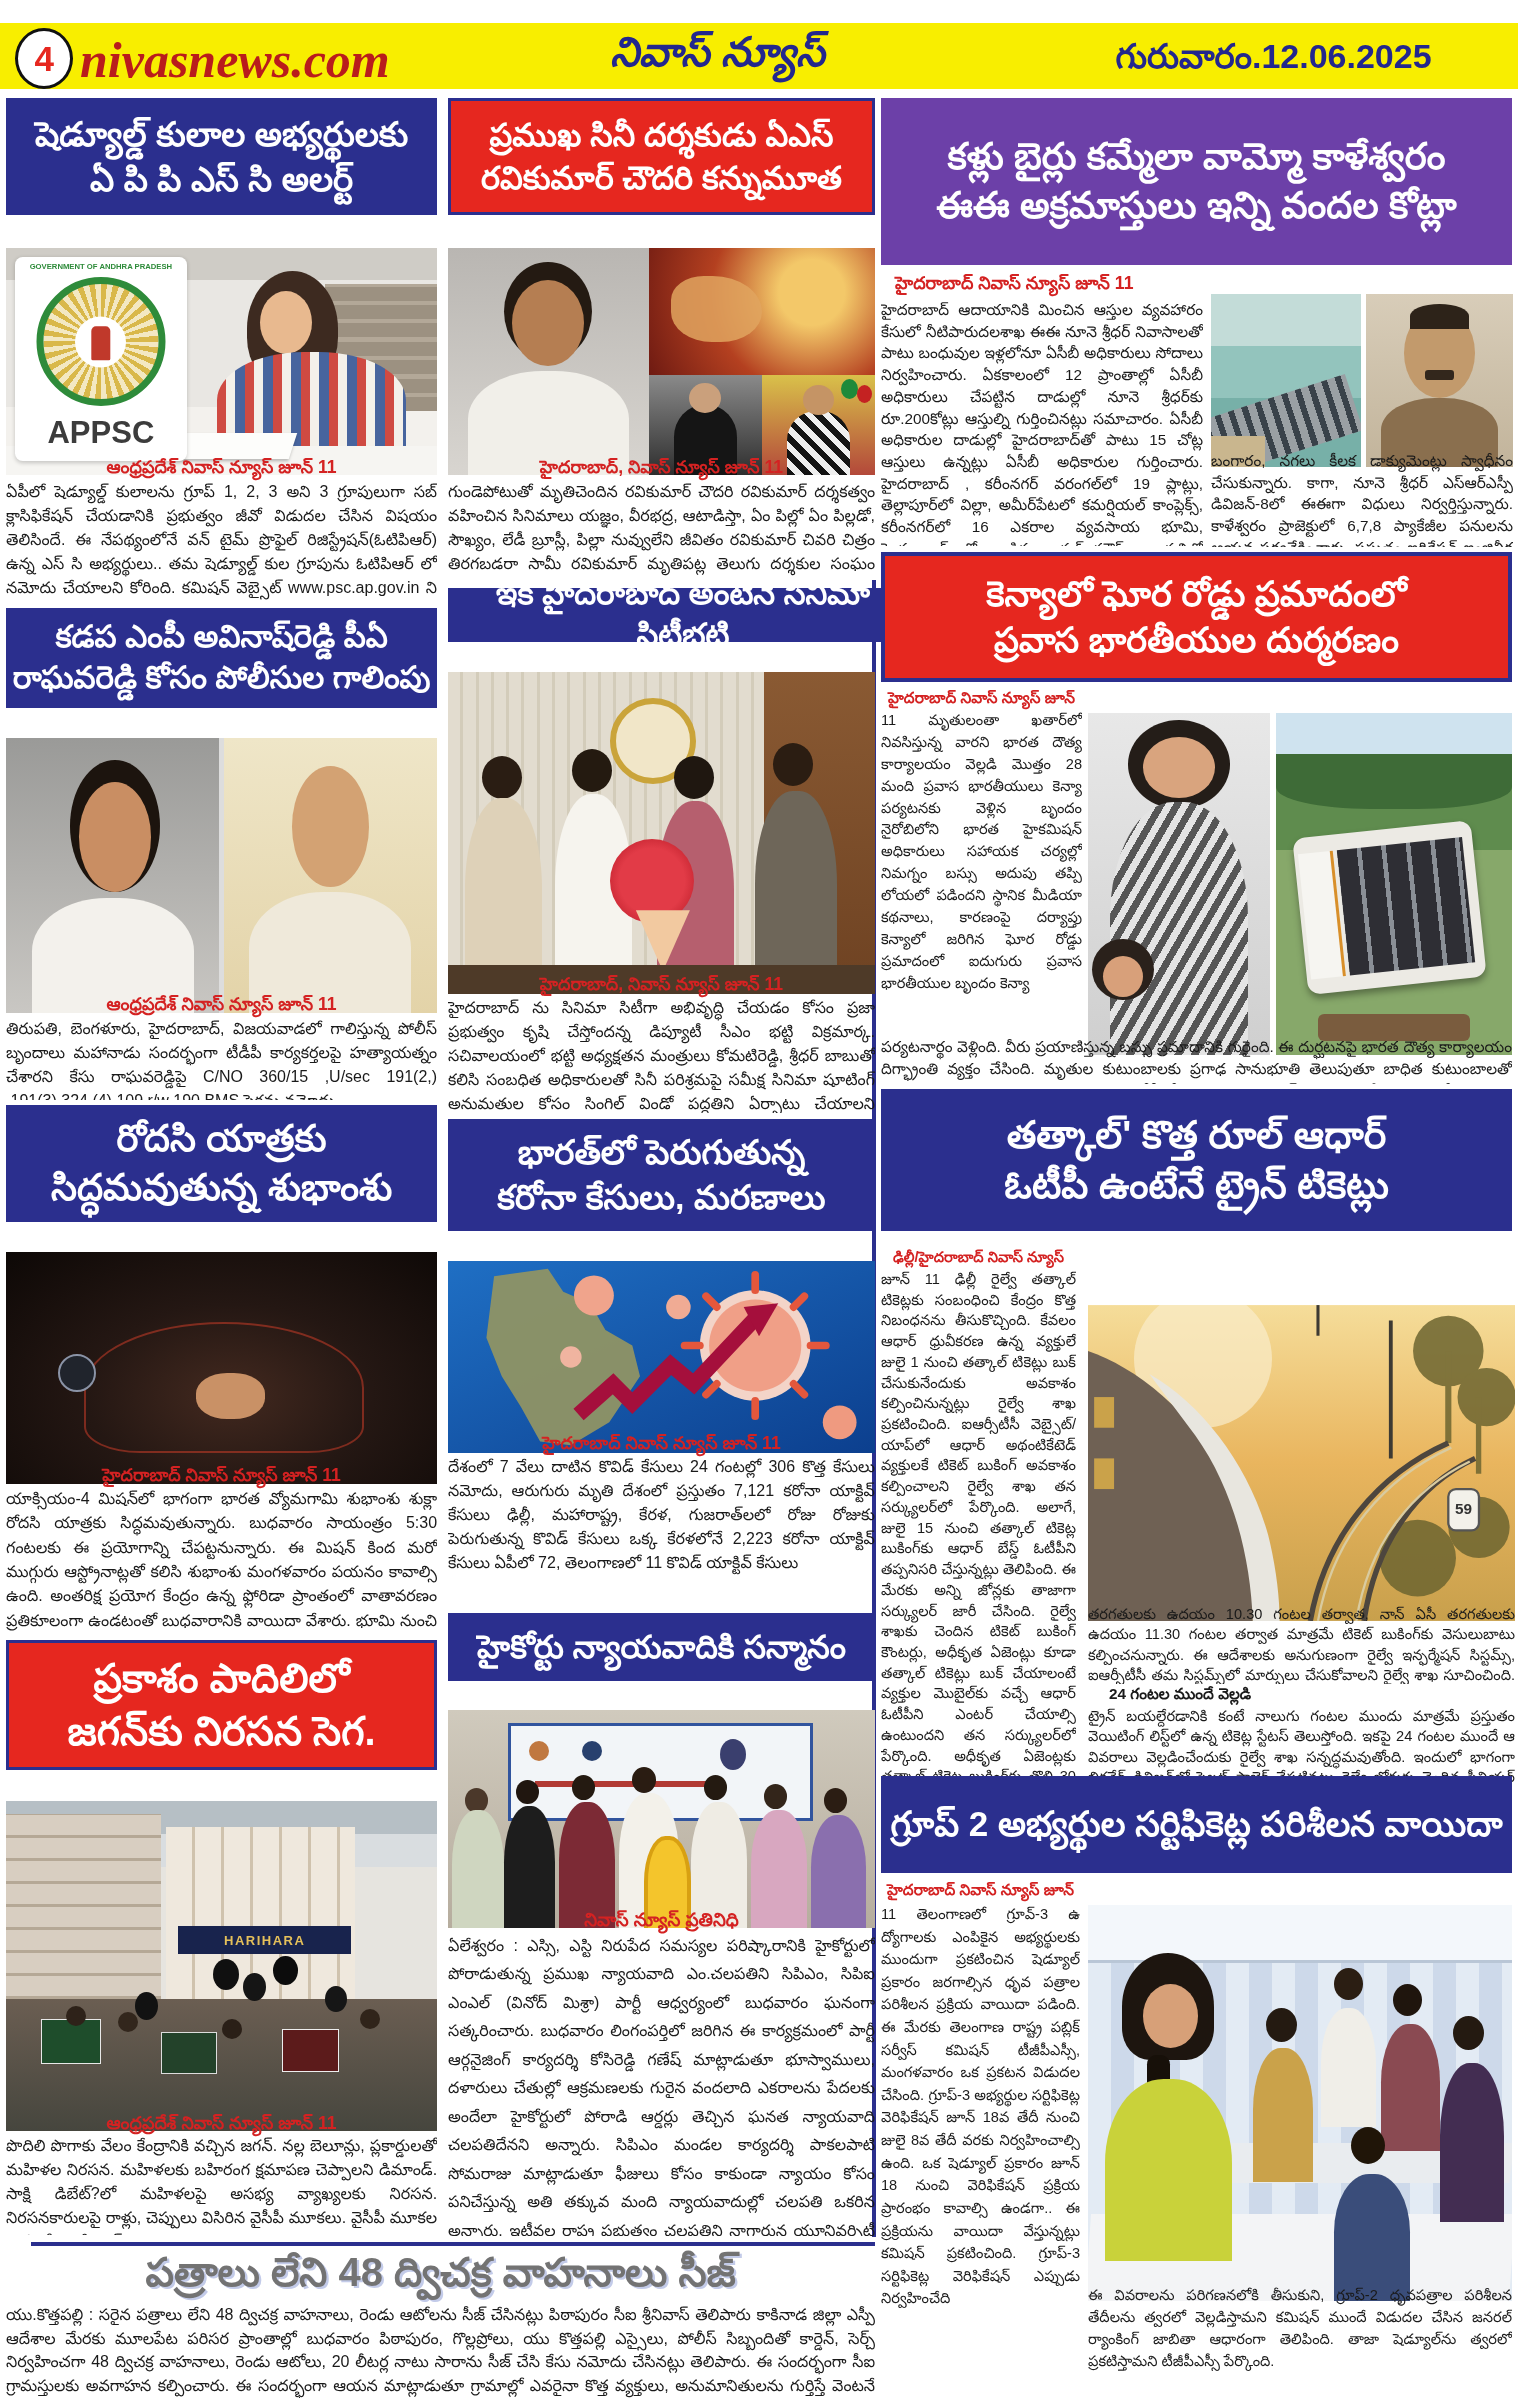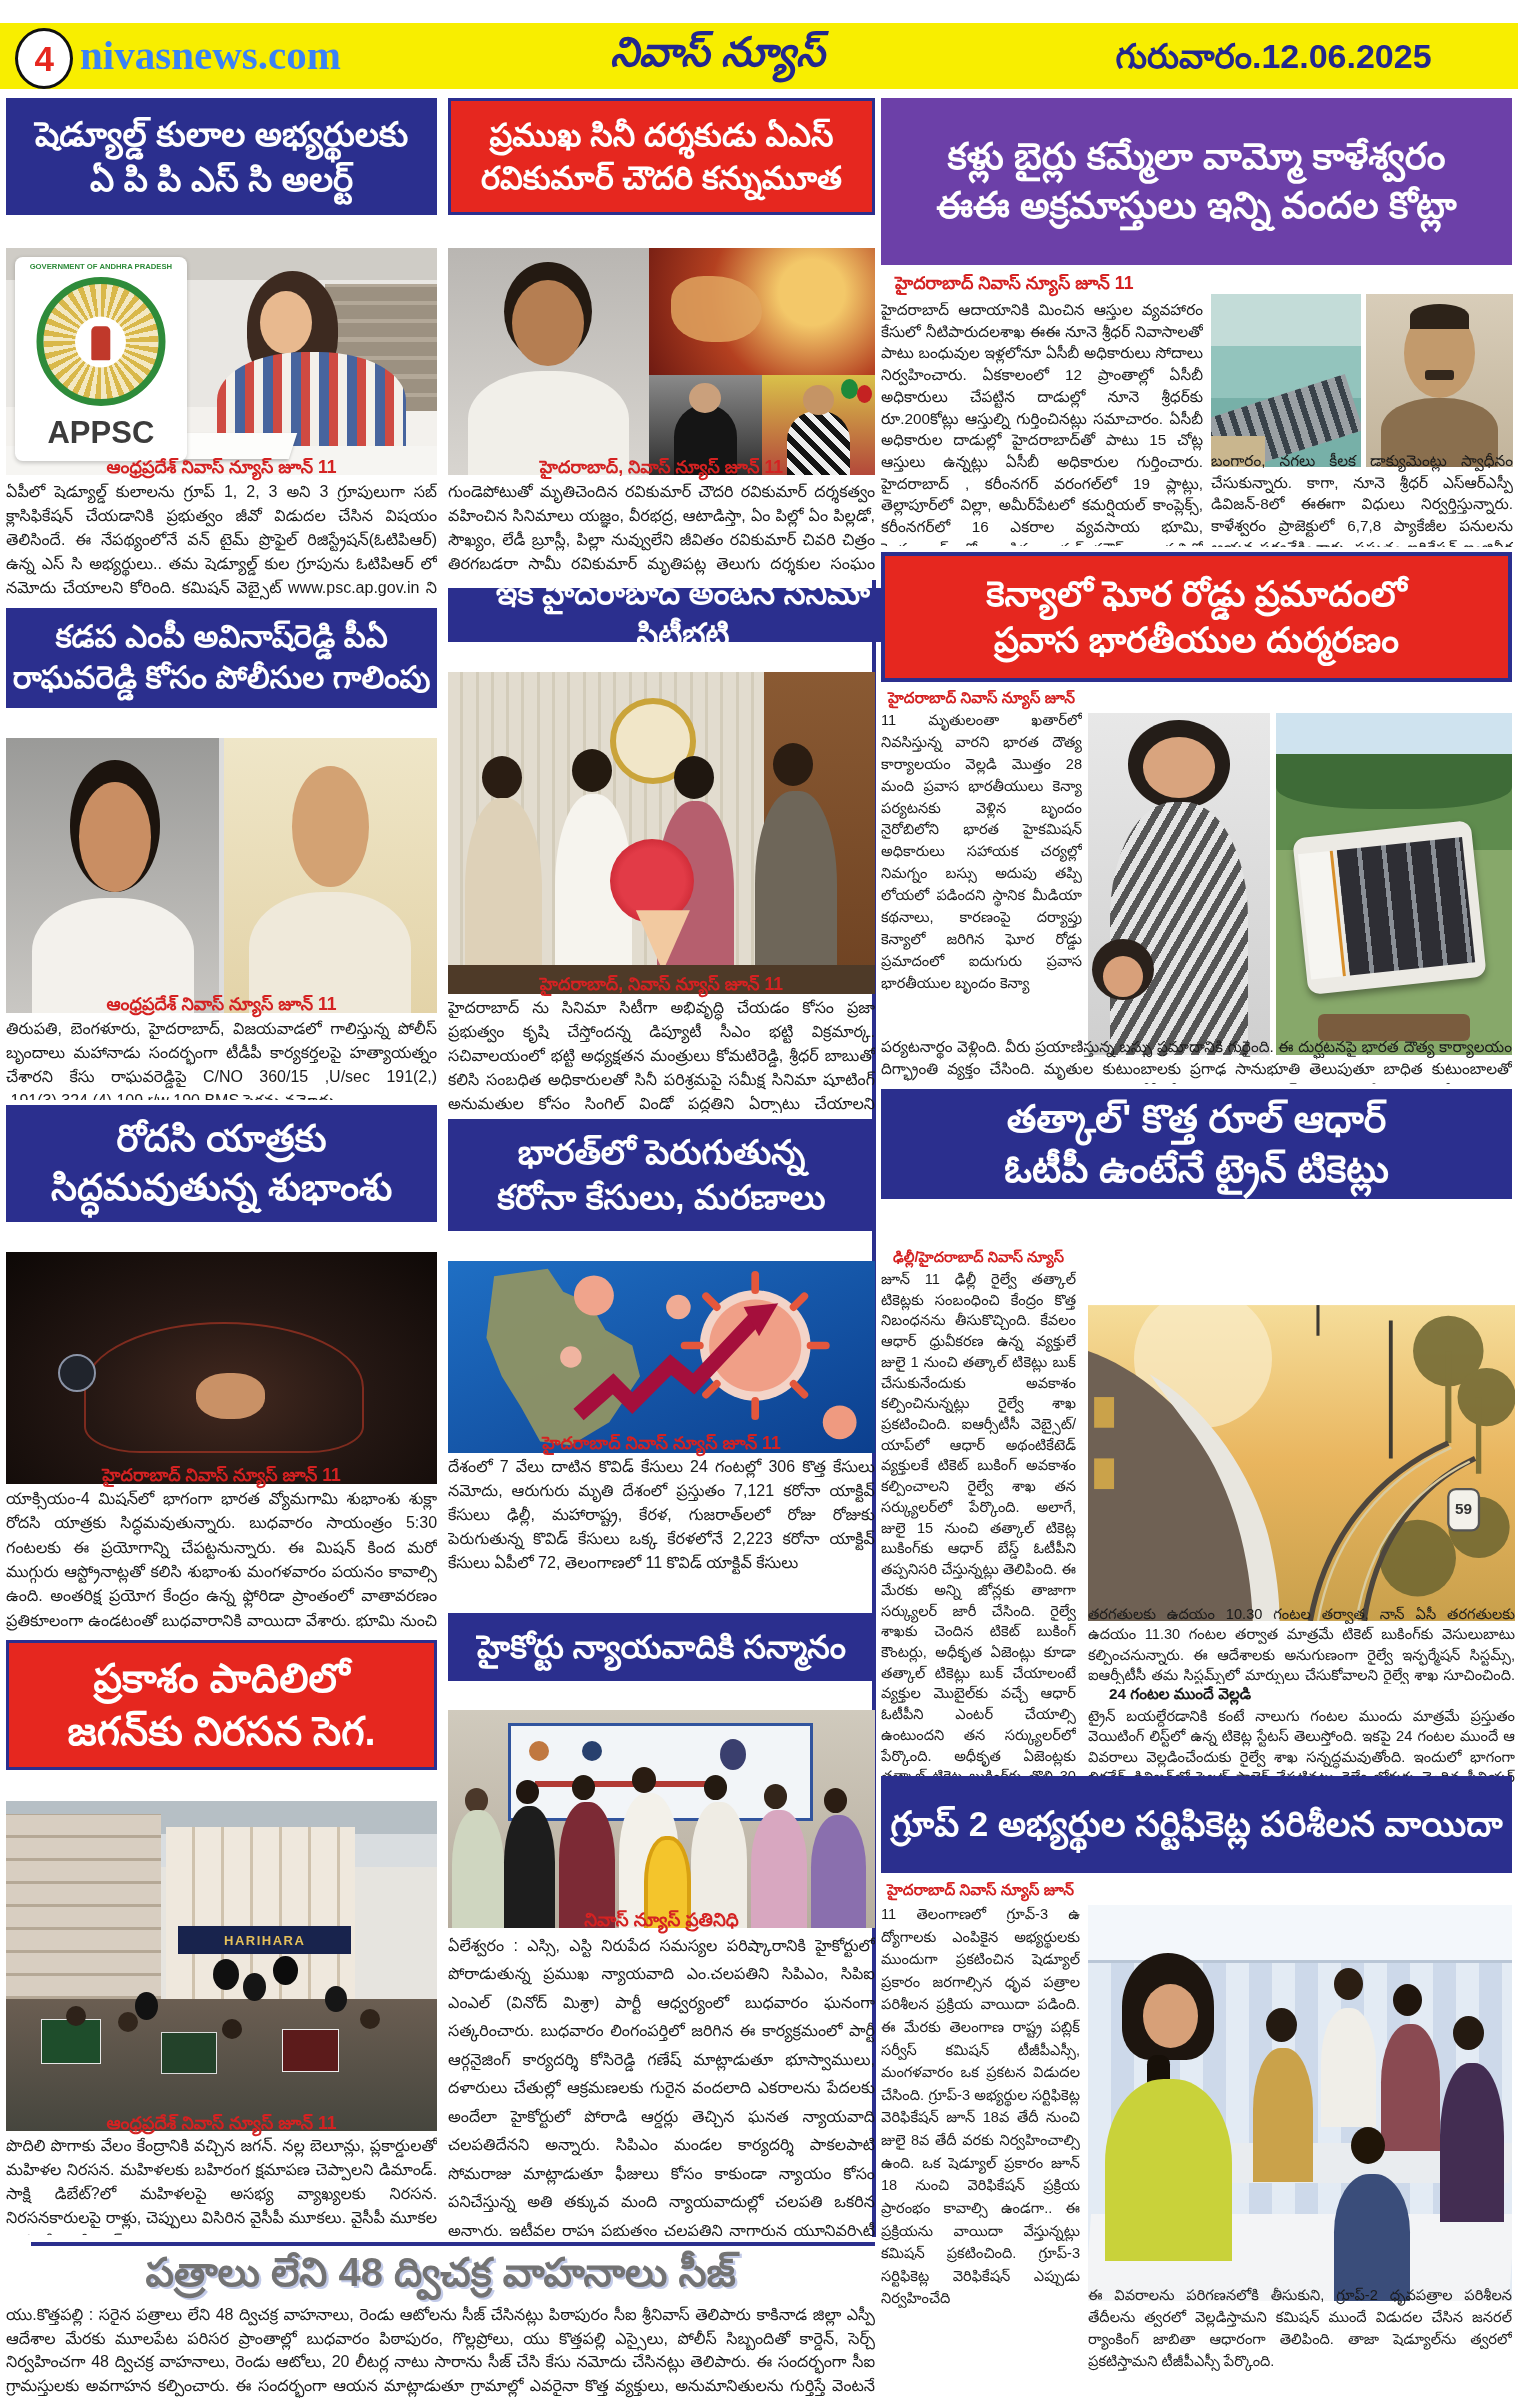--- a/index.html
+++ b/index.html
@@ -32,21 +32,21 @@
 <body>
 
 <div class="page">
 
   <div class="abs" style="left:0;top:23px;width:1518px;height:66px;background:#f8ee00;"></div>
   <div class="abs" style="left:15.3px;top:28px;width:52px;height:55px;background:#fff;border:3.8px solid #111;border-radius:50%;
               display:flex;align-items:center;justify-content:center;">
     <span style="color:#e6271f;font-size:35px;font-weight:700;">4</span>
   </div>
   <div class="abs" style="left:80px;top:31px;font-family:'Liberation Serif','DejaVu Serif',serif;
-              font-size:41px;font-weight:700;color:#3b82f6;">nivasnews.com</div>
+              font-size:50px;font-weight:700;color:#b91c1c;font-style:italic;">nivasnews.com</div>
   <div class="abs mast" style="left:537px;top:29px;width:361px;text-align:center;font-size:41px;">నివాస్ న్యూస్</div>
   <div class="abs" style="left:1051px;top:37px;width:445px;text-align:center;font-size:34px;font-weight:700;color:#23278d;">గురువారం.12.06.2025</div>
 
   <div class="vline" style="left:872px;top:580px;width:3.8px;height:1657px;"></div>
 
   <section>
     <div class="hl navy" style="left:6.1px;top:98px;width:431px;height:117px;font-size:34px;">షెడ్యూల్డ్ కులాల అభ్యర్థులకు
 ఏ పి పి ఎస్ సి అలర్ట్</div>
     <div class="ph" style="left:6.1px;top:224px;width:431px;height:227px;
                 background:linear-gradient(180deg,#cfccc6 0 14%,#e9e7e3 14% 70%,#f3f1ed 70% 100%);">
@@ -304,21 +304,21 @@
         <div style="position:absolute;left:24%;top:10%;width:70%;height:80%;
                     background:repeating-linear-gradient(90deg,#2e2e34 0 20px,#8a8f96 20px 24.6px);"></div>
         <div style="position:absolute;left:2%;top:10%;width:18%;height:80%;background:#f6f5f1;border-right:3.1px solid #d88f2a;"></div>
       </div>
       <div class="abs" style="left:18%;bottom:4%;width:64%;height:8%;background:#7a5c3e;border-radius:6.1px;"></div>
     </div>
     <div class="bd" style="left:881px;top:1036px;width:631px;height:48px;font-size:15.3px;line-height:1.45;">పర్యటనార్థం వెళ్లింది. వీరు ప్రయాణిస్తున్న బస్సు ప్రమాదానికి గురైంది. ఈ దుర్ఘటనపై భారత దౌత్య కార్యాలయం దిగ్భ్రాంతి వ్యక్తం చేసింది. మృతుల కుటుంబాలకు ప్రగాఢ సానుభూతి తెలుపుతూ బాధిత కుటుంబాలతో నిరంతరం సంప్రదింపులు జరుపుతున్నట్లు నైరోబీలోని భారత హైకమిషన్ తెలిపింది. మేము వారితో నిరంతరం సంప్రదింపులు జరుపుతున్నాము.</div>
   </section>
 
   <section>
-    <div class="hl navy" style="left:881px;top:1089px;width:631px;height:110px;font-size:38px;">తత్కాల్' కొత్త రూల్ ఆధార్
+    <div class="hl navy" style="left:881px;top:1089px;width:631px;height:142px;font-size:38px;">తత్కాల్' కొత్త రూల్ ఆధార్
 ఓటీపీ ఉంటేనే ట్రైన్ టికెట్లు</div>
     <div class="dl" style="left:881px;top:1249px;width:195px;font-size:14.6px;">ఢిల్లీ/హైదరాబాద్ నివాస్ న్యూస్</div>
     <div class="bd" style="left:881px;top:1269px;width:195px;height:514px;font-size:14.6px;line-height:1.42;">జూన్ 11 ఢిల్లీ రైల్వే తత్కాల్ టికెట్లకు సంబంధించి కేంద్రం కొత్త నిబంధనను తీసుకొచ్చింది. కేవలం ఆధార్ ధ్రువీకరణ ఉన్న వ్యక్తులే జులై 1 నుంచి తత్కాల్ టికెట్లు బుక్ చేసుకునేందుకు అవకాశం కల్పించినున్నట్లు రైల్వే శాఖ ప్రకటించింది. ఐఆర్సీటీసీ వెబ్సైట్/యాప్‌లో ఆధార్ అథంటికేటెడ్ వ్యక్తులకే టికెట్ బుకింగ్ అవకాశం కల్పించాలని రైల్వే శాఖ తన సర్క్యులర్‌లో పేర్కొంది. అలాగే, జులై 15 నుంచి తత్కాల్ టికెట్ల బుకింగ్‌కు ఆధార్ బేస్డ్ ఓటీపీని తప్పనిసరి చేస్తున్నట్లు తెలిపింది. ఈ మేరకు అన్ని జోన్లకు తాజాగా సర్క్యులర్ జారీ చేసింది. రైల్వే శాఖకు చెందిన టికెట్ బుకింగ్ కౌంటర్లు, అధీకృత ఏజెంట్లు కూడా తత్కాల్ టికెట్లు బుక్ చేయాలంటే వ్యక్తుల మొబైల్‌కు వచ్చే ఆధార్ ఓటీపీని ఎంటర్ చేయాల్సి ఉంటుందని తన సర్క్యులర్‌లో పేర్కొంది. అధీకృత ఏజెంట్లకు తత్కాల్ టికెట్ల బుకింగ్‌కు తొలి 30 నిమిషాల పాటు అవకాశం ఇవ్వబోమని స్పష్టంచేసింది. అంటే ఏసీ</div>
     <div class="ph" style="left:1088px;top:1281px;width:427px;height:316px;">
       <svg width="427" height="316" viewBox="0 0 557 412">
         <defs>
           <linearGradient id="goldsky" x1="0" y1="0" x2="0" y2="1">
             <stop offset="0" stop-color="#f5dd9a"></stop>
               <stop offset="0.5" stop-color="#e9b55e"></stop>
               <stop offset="1" stop-color="#c8a04c"></stop>

